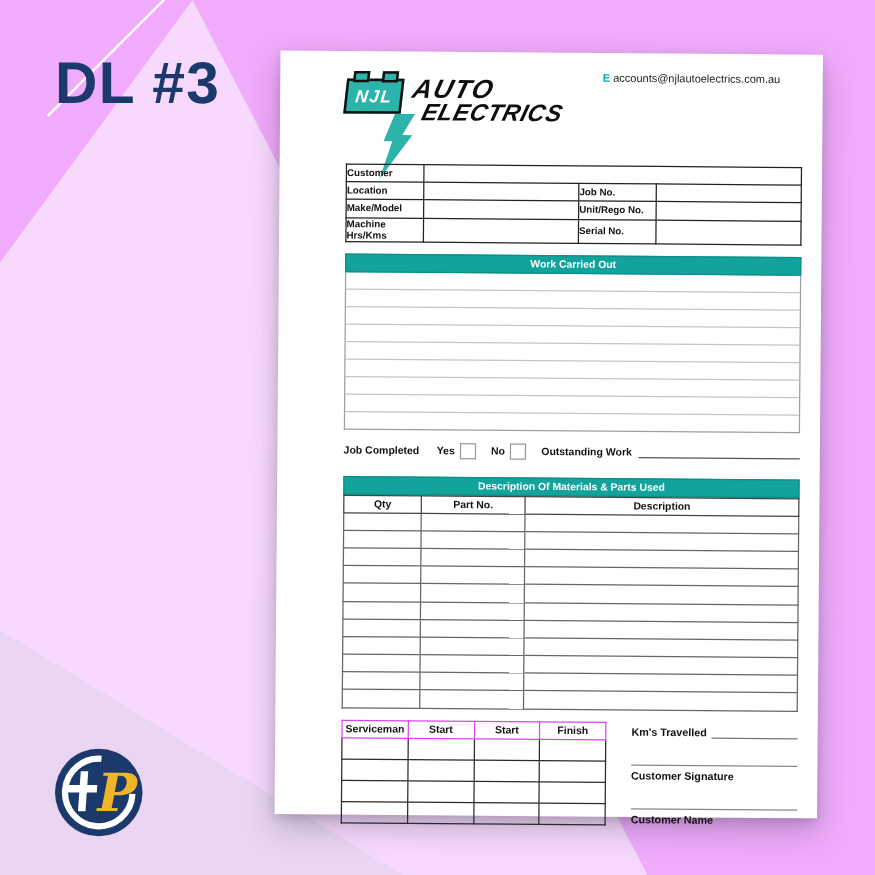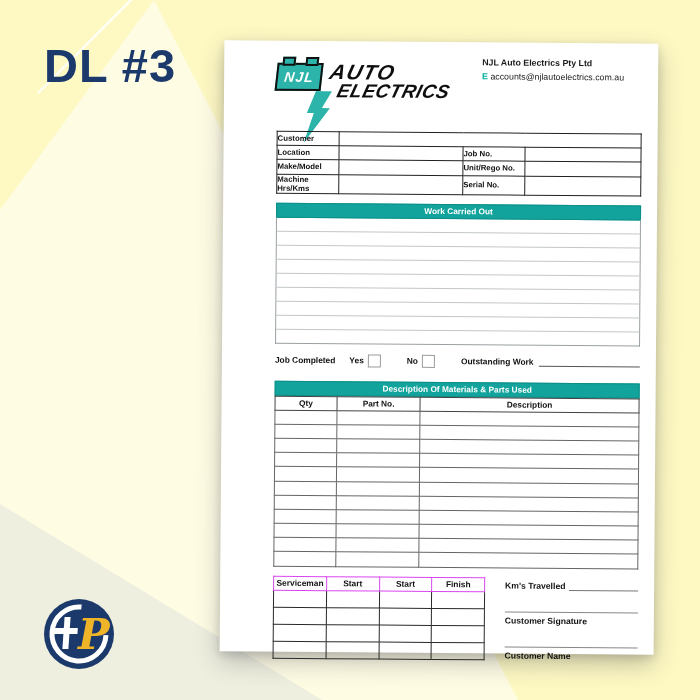--- a/index.html
+++ b/index.html
@@ -1,17 +1,17 @@
 <!DOCTYPE html>
 <html><head>
 <meta charset="utf-8">
 <style>
   html,body{margin:0;padding:0;width:700px;height:700px;overflow:hidden;
     font-family:"Liberation Sans",sans-serif;}
-  .stage{position:relative;width:700px;height:700px;background:#fef9c3;}
+  .stage{position:relative;width:700px;height:700px;background:#f0abfc;}
 
   
   .bg{position:absolute;inset:0;pointer-events:none;}
   .diag-light{background:rgba(255,255,255,.55);
     clip-path:polygon(22% 0,74% 100%,0 100%,0 30%);}
   .diag-dark{background:rgba(198,203,211,.28);
     clip-path:polygon(0 72%,46% 100%,0 100%);}
   .streak{left:20px;top:119px;width:260px;height:2px;inset:auto;
     background:rgba(255,255,255,.95);transform:rotate(-45deg);position:absolute;}
 
@@ -59,21 +59,21 @@
     border:1px solid #0d8e88;color:#fff;font-weight:bold;font-size:8.3px;text-align:center;}
   .teal-bar.mt{margin-top:13px;}
 
   .ruled{border:1px solid #9aa0a3;border-top:none;}
   .rline{height:13px;border-bottom:1px solid #c2c6c8;}
   .rline:last-child{border-bottom:none;}
 
   .jobrow{display:flex;align-items:center;margin-top:9px;height:15px;
     font-size:8.4px;color:#111;}
   .jobrow .lab{font-weight:bold;}
-  .sp14{margin-left:14px;} .sp10{margin-left:26px;} .sp4{margin-left:4px;}
+  .sp14{margin-left:14px;} .sp10{margin-left:12px;} .sp4{margin-left:4px;}
   .box{width:11px;height:11px;border:1px solid #9b9b9b;background:#fff;display:inline-block;}
   .fill-line{flex:1;border-bottom:1px solid #555;height:9px;margin-left:5px;}
 
   .materials{width:100%;font-size:8.3px;color:#111;}
   .materials th{border:1px solid #444;height:13px;font-weight:bold;padding:0;}
   .materials td{border:1px solid #666;height:13.2px;padding:0;}
 
   .bottom{display:flex;margin-top:9px;}
   .times{width:212px;font-size:8.4px;color:#111;}
   .times th{border:1px solid #d946ef;height:13px;font-weight:bold;padding:0;}
@@ -117,21 +117,20 @@
       <svg class="bolt" width="40" height="52" viewBox="0 0 40 52">
         <polygon points="12,0 28,0 18,17 26,17 0,52 10,22 3,22" fill="#2cb3aa"></polygon>
       </svg>
       <div class="logo-text">
         <div class="lt1">AUTO</div>
         <div class="lt2">ELECTRICS</div>
       </div>
     </div>
 
     <div class="company">
-      <div class="bold">NJL Auto Electrics Pty Ltd</div>
       <div>
         <span class="teal">E</span>
         <span>accounts@njlautoelectrics.com.au</span>
       </div>
     </div>
 
     <div class="form">
 
       <table class="details">
         <colgroup>

